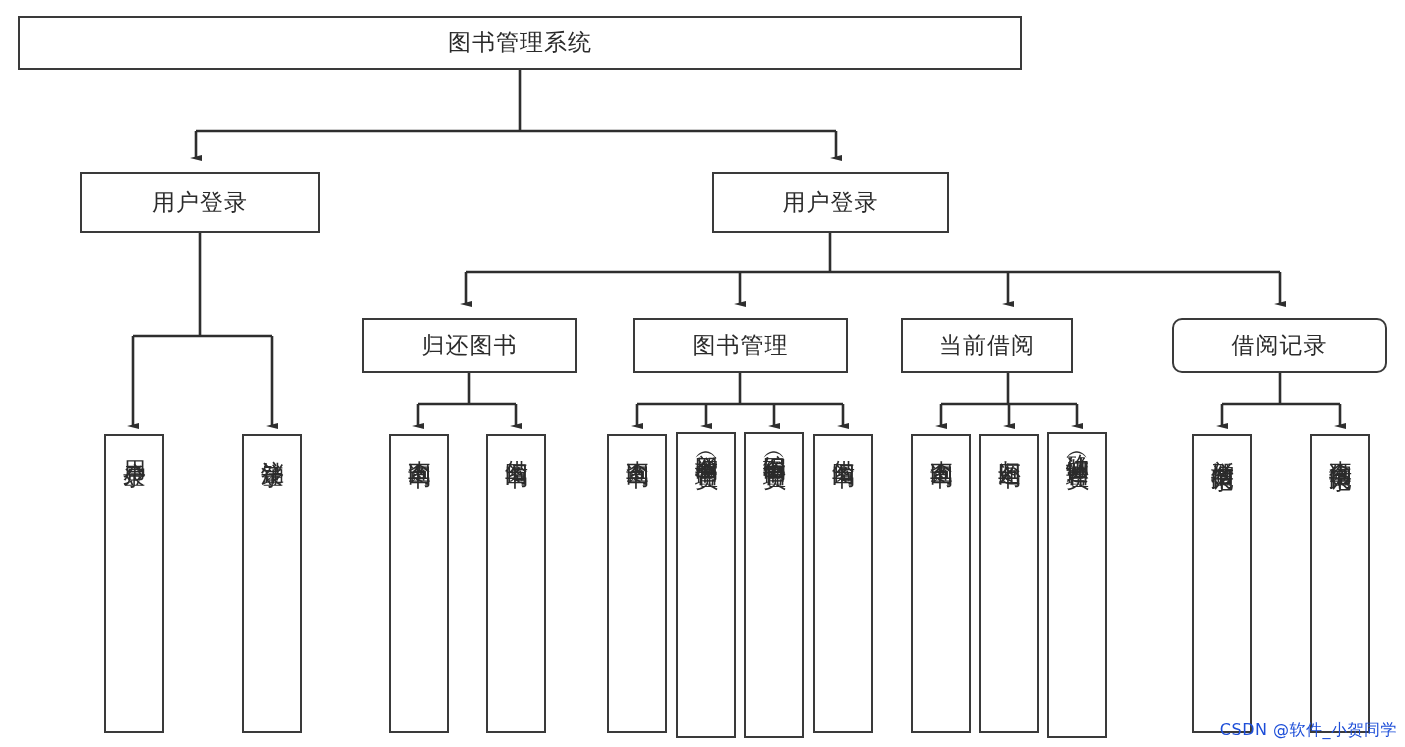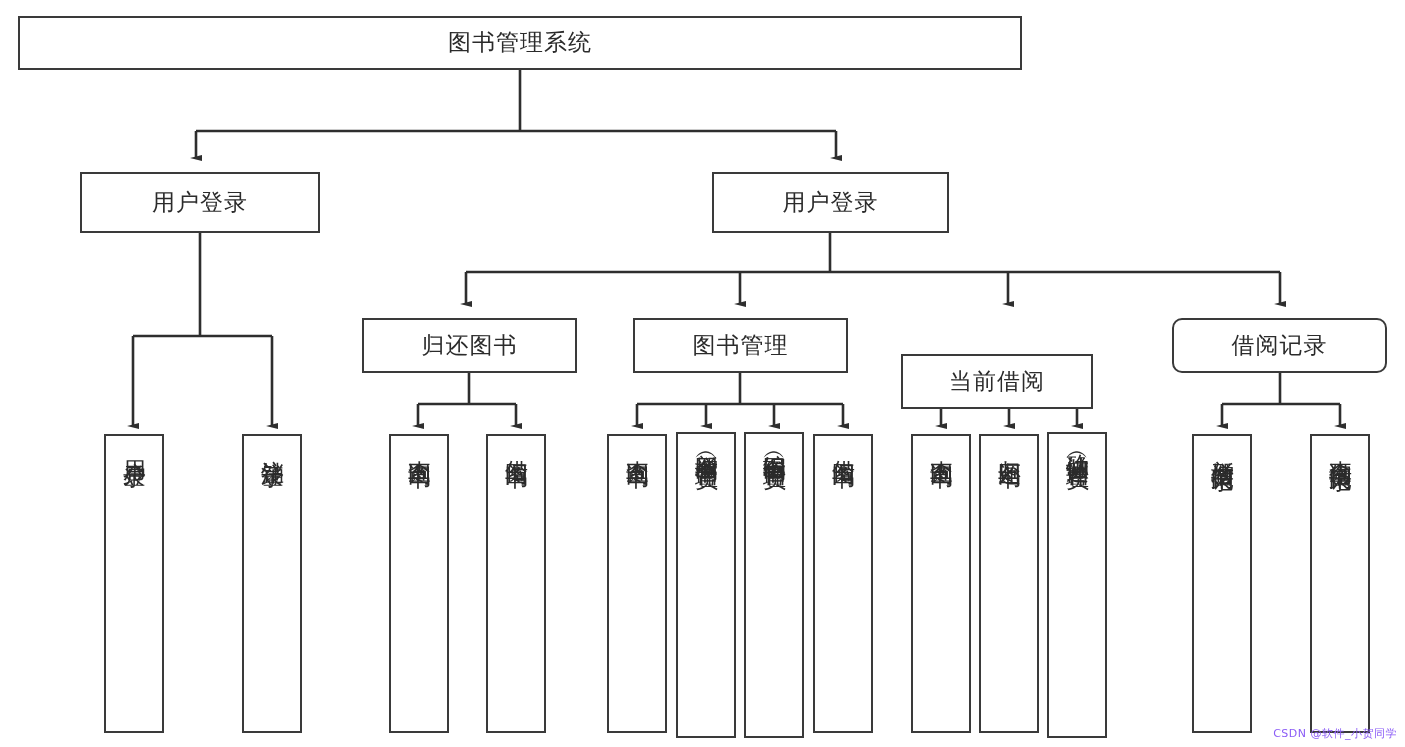--- a/index.html
+++ b/index.html
@@ -53,22 +53,22 @@
     justify-content: flex-start;
     padding-top: 6px;
   }
   .node.v.tall {
     padding-top: 2px;
   }
   .watermark {
     position: absolute;
     right: 8px;
     bottom: 6px;
-    font-size: 11px;
-    color: #8b5cf6;
+    font-size: 16px;
+    color: #1d4ed8;
     white-space: nowrap;
     z-index: 3;
     letter-spacing: 0.5px;
   }
 </style>
 </head>
 <body>
 
 <div id="canvas">
 
@@ -132,21 +132,21 @@
   <div class="node h" style="left:712px; top:172px; width:237px; height:61px;">
     <span>用户登录</span>
   </div>
 
   <div class="node h" style="left:362px; top:318px; width:215px; height:55px;">
     <span>归还图书</span>
   </div>
   <div class="node h" style="left:633px; top:318px; width:215px; height:55px;">
     <span>图书管理</span>
   </div>
-  <div class="node h" style="left:901px; top:318px; width:192px; height:55px;margin-top:36px;">
+  <div class="node h" style="left:901px; top:318px; width:172px; height:55px;">
     <span>当前借阅</span>
   </div>
   <div class="node h" style="left:1172px; top:318px; width:215px; height:55px;border-radius:10px;">
     <span>借阅记录</span>
   </div>
 
   <div class="node v" style="left:104px; top:434px; width:60px; height:299px;">
     <span>用户登录</span>
   </div>
   <div class="node v" style="left:242px; top:434px; width:60px; height:299px;">

